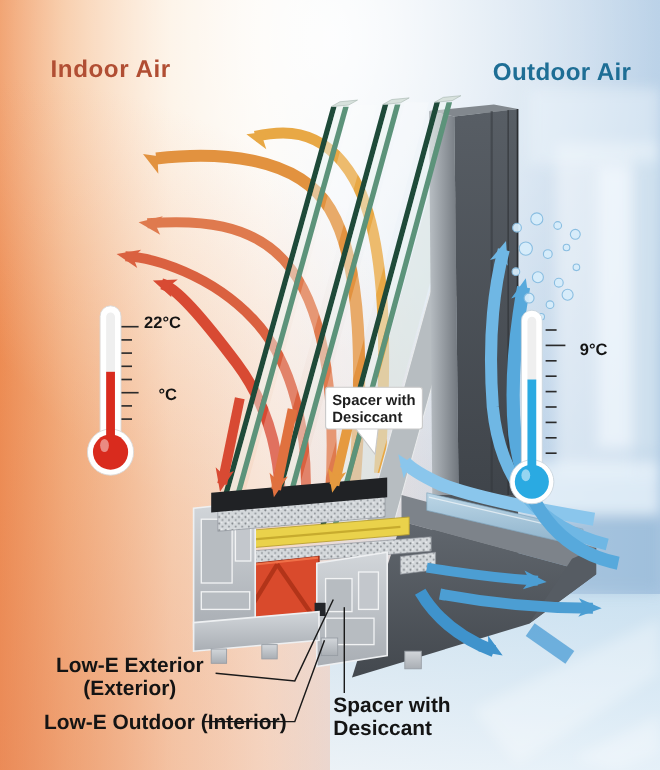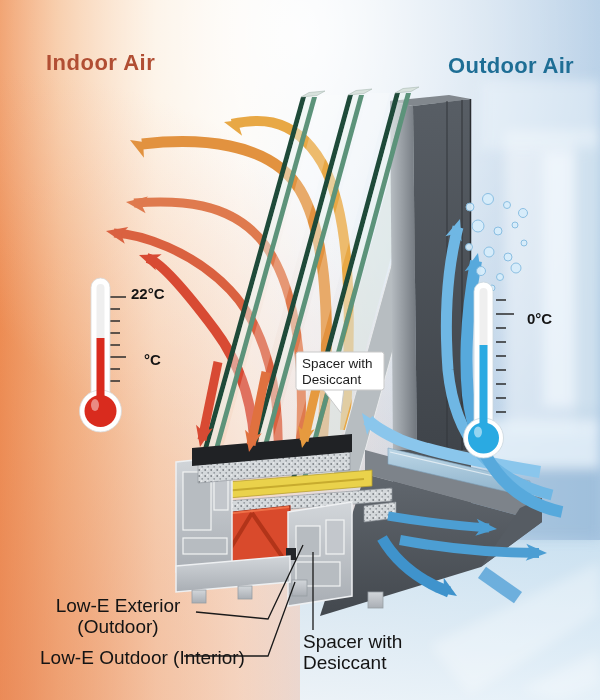--- a/index.html
+++ b/index.html
@@ -1,19 +1,19 @@
 <!DOCTYPE html>
 <html style="--indoor-label: #b14e33; --outdoor-label: #1e6e95; --cold-flow-label: #2f86ba; --warm-arrow-amber: #e8a845; --warm-arrow-red: #d84a33; --cold-arrow: #57a9dc; --glass-edge-green: #1e4a39; --frame-gray: #474c52; --reinforcement-red: #d94a2c; --insulation-yellow: #ead24b;"><head>
 <meta charset="utf-8">
 <style>
   html,body{margin:0;padding:0;background:#fff;}
   .stage{position:relative;width:600px;height:700px;overflow:hidden;
          font-family:"Liberation Sans","DejaVu Sans",sans-serif;}
   .stage svg{position:absolute;left:0;top:0;}
-  .lbl{position:absolute;white-space:nowrap;}
+  .lbl{position:absolute;white-space:nowrap;font-weight:bold;}
   .lbl-indoor{left:46px;top:50px;font-size:22px;font-weight:600;letter-spacing:.5px;color:var(--indoor-label,#b14e33);}
   .lbl-outdoor{left:448px;top:53px;font-size:22px;font-weight:700;letter-spacing:.3px;color:var(--outdoor-label,#1e6e95);}
   .lbl-temp{font-size:15px;font-weight:600;color:#141414;margin-left:28px;}
   .lbl-t22{left:103px;top:285px;}
   .lbl-tc{left:116px;top:351px;}
   .lbl-t0{left:499px;top:310px;}
   .callout-text{left:302px;top:356px;font-size:13.5px;line-height:16px;color:#1d1d1d;white-space:normal;width:82px;}
   .lbl-ann{font-size:19px;color:#141414;line-height:21px;}
   .lbl-ext{left:43px;top:595px;width:150px;text-align:center;white-space:normal;}
   .lbl-int{left:40px;top:647px;}
@@ -290,30 +290,30 @@
   <g>
     <polygon points="322,388 344,388 341,413" fill="#ffffff" stroke="#c9c9c9" stroke-width="1"></polygon>
     <rect x="296" y="352" width="88" height="38" rx="2.5" fill="#ffffff" stroke="#c9c9c9" stroke-width="1"></rect>
   </g>
 </svg>
 
 <div class="lbl lbl-indoor">Indoor Air</div>
 <div class="lbl lbl-outdoor">Outdoor Air</div>
 <div class="lbl lbl-temp lbl-t22">22°C</div>
 <div class="lbl lbl-temp lbl-tc">°C</div>
-<div class="lbl lbl-temp lbl-t0">0°C</div>
+<div class="lbl lbl-temp lbl-t0">9°C</div>
 
 <div class="lbl callout-text">
   <span>Spacer with</span><br>
   <span>Desiccant</span>
 </div>
 
 <div class="lbl lbl-ann lbl-ext">
   <span>Low-E Exterior</span><br>
-  <span>(Outdoor)</span>
+  <span>(Exterior)</span>
 </div>
 
 <div class="lbl lbl-ann lbl-int">Low-E Outdoor (Interior)</div>
 
 <div class="lbl lbl-ann lbl-spb">
   <span>Spacer with</span><br>
   <span>Desiccant</span>
 </div>
 
 

